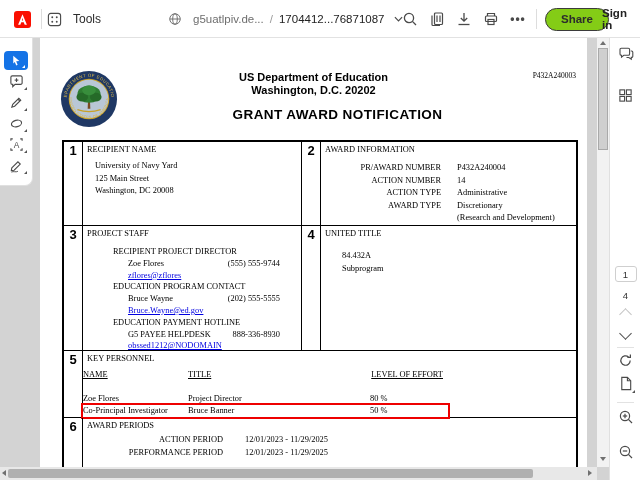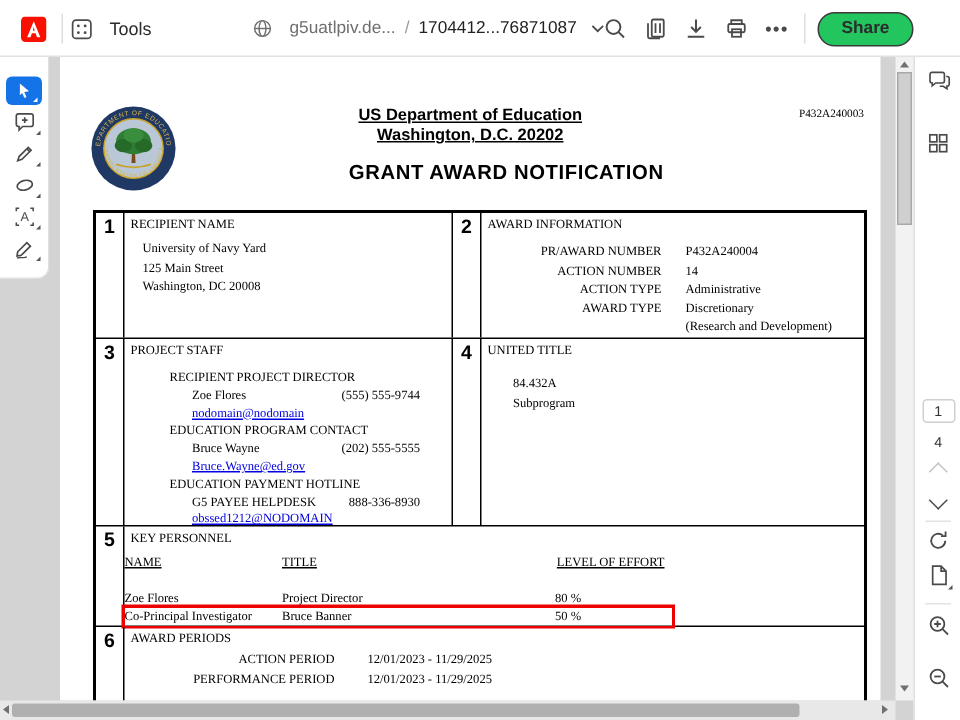--- a/index.html
+++ b/index.html
@@ -10,42 +10,42 @@
   .topbar { position:absolute; left:0; top:0; width:640px; height:38px; background:#fff;
             border-bottom:1px solid #e2e2e2; z-index:30; }
   .tb-abs { position:absolute; display:flex; align-items:center; height:38px; top:0; }
   .icon-btn { display:flex; align-items:center; justify-content:center; width:24px; height:24px; }
   .tb-divider { width:1px; height:20px; background:#ddd; }
   .tools-label { font-size:12px; color:#2c2c2c; margin-left:7px; }
   .crumb-site { font-size:11.5px; color:#6e6e6e; margin-left:6px; }
   .crumb-sep { font-size:11.5px; color:#9a9a9a; margin:0 6px; }
   .crumb-title { font-size:11.5px; color:#222; font-weight:normal; }
   .share-btn { display:flex; align-items:center; justify-content:center; height:23px; padding:0 15px;
-               border:1.5px solid #3b3b3b; border-radius:13px; font-size:11.5px; font-weight:bold; color:#2c2c2c; background:#22c55e; }
+               border:1.5px solid #3b3b3b; border-radius:13px; font-size:11.5px; font-weight:bold; color:#2c2c2c; background:#84cc16; }
   .signin { font-size:11.5px; font-weight:bold; color:#222; }
   .ellipsis { font-size:12px; letter-spacing:1px; color:#4a4a4a; font-weight:bold; }
 
   
   .left-rail { position:absolute; left:0; top:38px; width:33px; height:148px; background:#fff;
                border-right:1px solid #e0e0e0; border-bottom:1px solid #e0e0e0;
                border-radius:0 0 8px 0; z-index:20; display:flex; flex-direction:column; align-items:center; padding-top:12px; }
   .rail-btn { position:relative; width:24px; height:20px; display:flex; align-items:center; justify-content:center; margin-bottom:1px; }
   .rail-btn .corner { position:absolute; right:1px; bottom:1px; width:0; height:0;
                       border-left:3px solid transparent; border-bottom:3px solid #555; }
   .rail-active { width:24px; height:19px; background:#1473e6; border-radius:4px; }
 
   
   .doc-area { position:absolute; left:0; top:38px; width:597px; height:429px; background:#d3d3d3; z-index:1; }
   .page { position:absolute; left:40px; top:0; width:547px; height:429px; background:#fff; overflow:hidden;
           font-family:"Liberation Serif", serif; color:#000; }
 
   .seal { position:absolute; left:20px; top:32px; width:58px; height:58px; }
   .doc-head { position:absolute; left:0; top:33px; width:547px; text-align:center;
               font-family:"Liberation Sans", sans-serif; font-weight:bold; color:#000; }
-  .doc-head .l1 { font-size:11px; line-height:13px;text-decoration:underline; }
+  .doc-head .l1 { font-size:11px; line-height:13px; }
   .doc-title { position:absolute; left:0; top:69px; width:595px; text-align:center;
                font-family:"Liberation Sans", sans-serif; font-weight:bold; font-size:13.5px; letter-spacing:.4px; }
   .stamp { position:absolute; right:11px; top:33px; font-size:7.5px; }
 
   .gtable { position:absolute; left:22px; top:102px; width:516px; border:2px solid #000; }
   .grow { display:flex; border-bottom:1px solid #000; }
   .grow:last-child { border-bottom:1px solid #000; }
   .gcell { display:flex; position:relative; }
   .gcell + .gcell { border-left:1px solid #000; }
   .numcell { width:19px; border-right:1px solid #000; font-family:"Liberation Sans", sans-serif;
@@ -169,20 +169,23 @@
           <path d="M4.5 5 V2.5 h7 V5"></path>
           <rect x="2.5" y="5" width="11" height="5.5" rx="1"></rect>
           <rect x="5" y="8.5" width="6" height="5"></rect>
         </svg>
     </span>
     <span class="icon-btn" style="margin-left:3px;">
       <span class="ellipsis">•••</span>
     </span>
     <span class="tb-divider" style="margin-left:6px;"></span>
     <button class="share-btn" style="margin-left:8px;">Share</button>
+  </div>
+  <div class="tb-abs" style="left:602px;">
+    <span class="signin">Sign in</span>
   </div>
 </div>
 
 <div class="doc-area">
   <div class="page">
 
     <div class="seal">
       <svg width="58" height="58" viewBox="0 0 60 60">
         <circle cx="30" cy="30" r="29" fill="#1f3864"></circle>
         <circle cx="30" cy="30" r="21" fill="#c9a227"></circle>
@@ -256,21 +259,21 @@
         <div class="gcell" style="width:237px;">
           <div class="numcell">3</div>
           <div class="gbody">
             <div class="sec-label">PROJECT STAFF</div>
             <div class="staff">
               <div class="grp-head">RECIPIENT PROJECT DIRECTOR</div>
               <div class="grp-row">
                 <span>Zoe Flores</span>
                 <span>(555) 555-9744</span>
               </div>
-              <div class="grp-link"><a href="#" class="doclink">nodomain@nodomain</a></div>
+              <div class="grp-link"><a href="#" class="doclink">zflores@zflores</a></div>
               <div class="grp-head">EDUCATION PROGRAM CONTACT</div>
               <div class="grp-row">
                 <span>Bruce Wayne</span>
                 <span>(202) 555-5555</span>
               </div>
               <div class="grp-link"><a href="#" class="doclink">Bruce.Wayne@ed.gov</a></div>
               <div class="grp-head">EDUCATION PAYMENT HOTLINE</div>
               <div class="grp-row">
                 <span>G5 PAYEE HELPDESK</span>
                 <span>888-336-8930</span>

